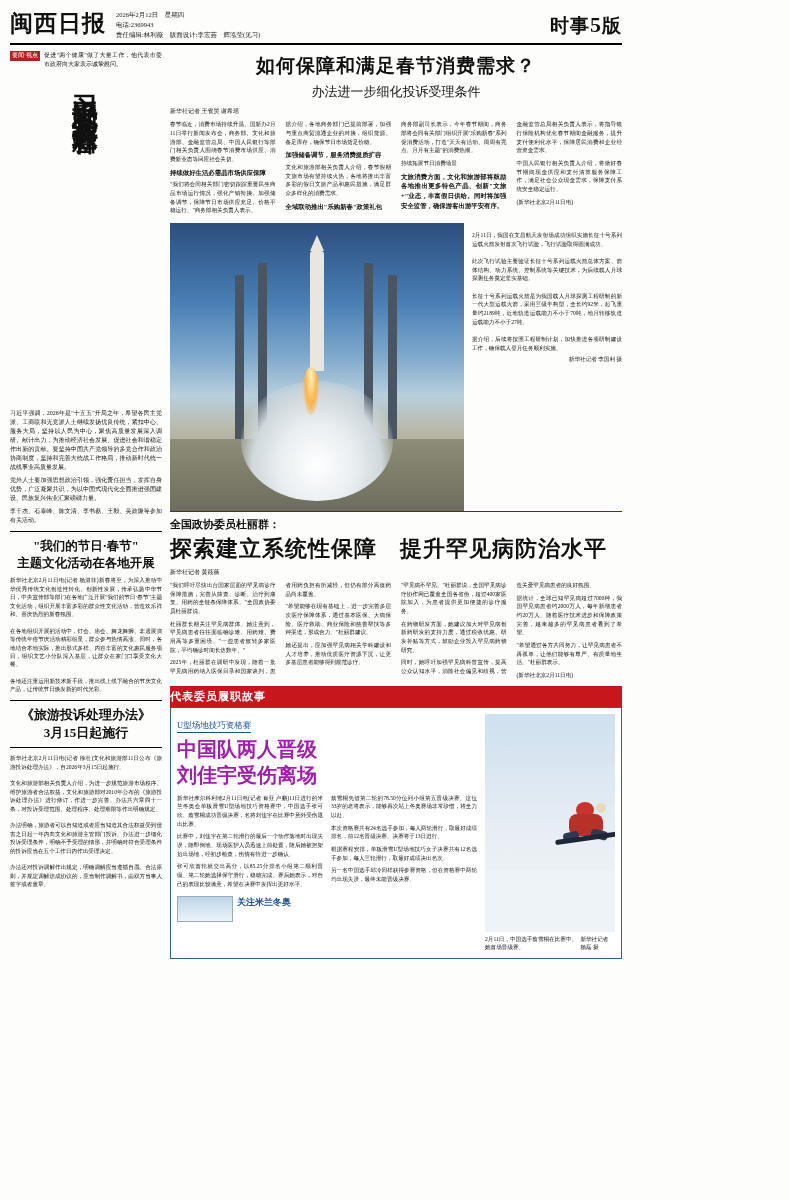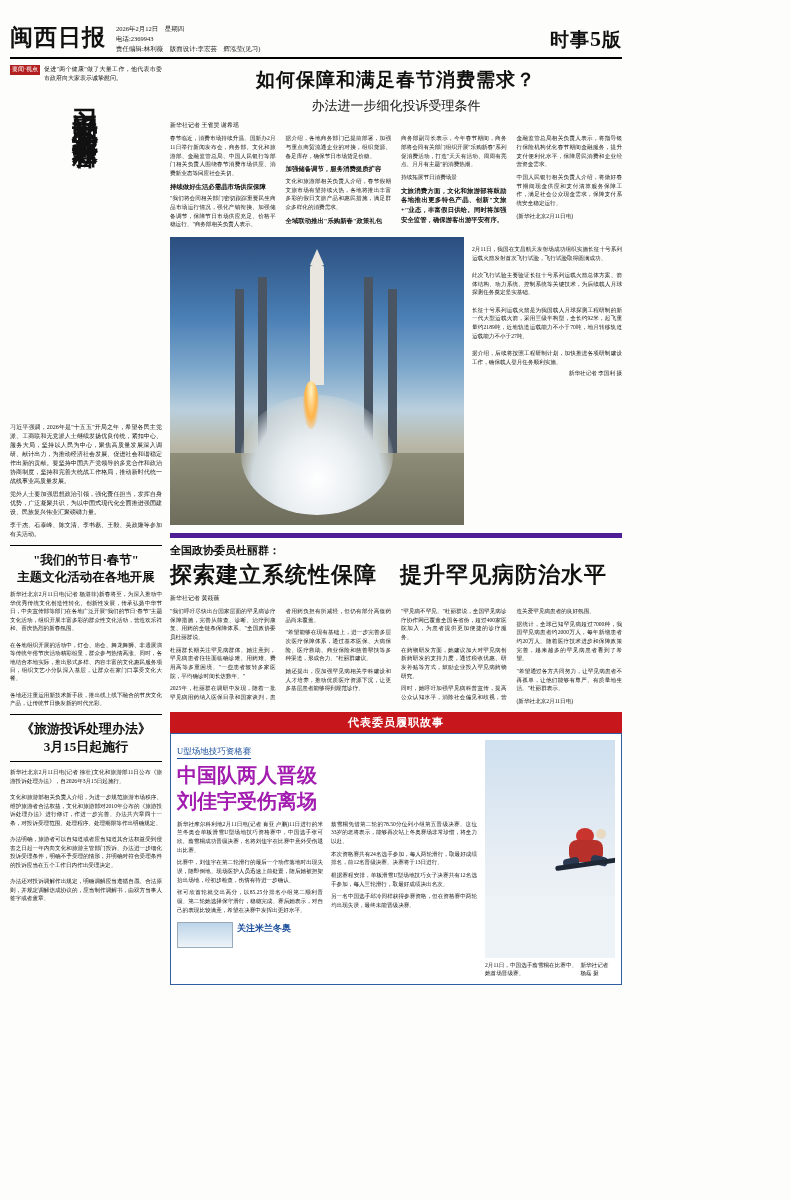--- a/index.html
+++ b/index.html
@@ -5,21 +5,21 @@
   * { box-sizing: border-box; }
   html, body { margin:0; padding:0; }
   body {
     width: 790px; height: 1200px;
     background: #fdfdfb;
     font-family: "Liberation Serif", "DejaVu Serif", serif;
     color: #111;
     position: relative;
     overflow: hidden;
   }
-  .page { position:relative; width:632px; height:1200px; padding: 20px 10px; }
+  .page { position:relative; width:632px; height:1200px; padding: 6px 10px; }
 
   
   .masthead { display:flex; align-items:flex-start; border-bottom:2px solid #000; padding-bottom:4px; }
   .logo {
     font-family:"DejaVu Serif", serif;
     font-size:23px; font-weight:bold; letter-spacing:1px;
     color:#111; white-space:nowrap; padding-top:2px;
   }
   .mast-meta { font-size:6.5px; line-height:1.5; margin-left:10px; padding-top:4px; color:#222; }
   .mast-meta div { white-space:nowrap; }
@@ -93,28 +93,28 @@
     content:""; position:absolute; left:50%; transform:translateX(-50%); top:-16px;
     border-left:7px solid transparent; border-right:7px solid transparent; border-bottom:16px solid #e8e6de;
   }
   .photo .ground { position:absolute; left:0; right:0; bottom:0; height:72px; background:linear-gradient(#8e8d78,#6e6d5c); }
 
   .rk-title { font-size:11.5px; font-weight:bold; text-align:center; line-height:1.5; margin-top:112px;}
   .rk-body { font-size:5.6px; line-height:1.55; text-align:justify; margin-top:8px;}
   .rk-credit { font-size:5.6px; text-align:right; margin-top:4px; }
 
   
-  .sec2 { margin-top:8px; border-top:5px solid #4c1d95; padding-top:5px; }
+  .sec2 { margin-top:0; border-top:1px solid #4c1d95; padding-top:5px; }
   .sec2-kicker { font-size:11px; font-weight:bold; margin-bottom:2px; }
   .sec2-head { font-size:22px; font-weight:bold; letter-spacing:1px; margin-bottom:4px; font-family:"DejaVu Serif", serif; }
   .sec2-cols { column-count:4; column-gap:10px; font-size:5.6px; line-height:1.55; text-align:justify; }
   .sec2-cols p { margin:0 0 4px; }
   .redbar {
     background:#c8161d; color:#fff; font-size:11px; font-weight:bold;
-    text-align:center; padding:3px 0; margin-top:6px; letter-spacing:1px;
+    padding:3px 0; margin-top:6px; letter-spacing:1px;
   }
 
   
   .bottombox {
     border:1px solid #2e5fa3; padding:6px; display:flex; gap:8px;
     background:#fff;
   }
   .bb-left { width:300px; flex:none; }
   .bb-tag { display:inline-block; font-size:8.5px; color:#1b4f9c; border-bottom:1px solid #1b4f9c; margin-bottom:3px; }
   .bb-head { font-size:20px; font-weight:bold; color:#a21caf; line-height:1.3; font-family:"DejaVu Serif", serif; }

